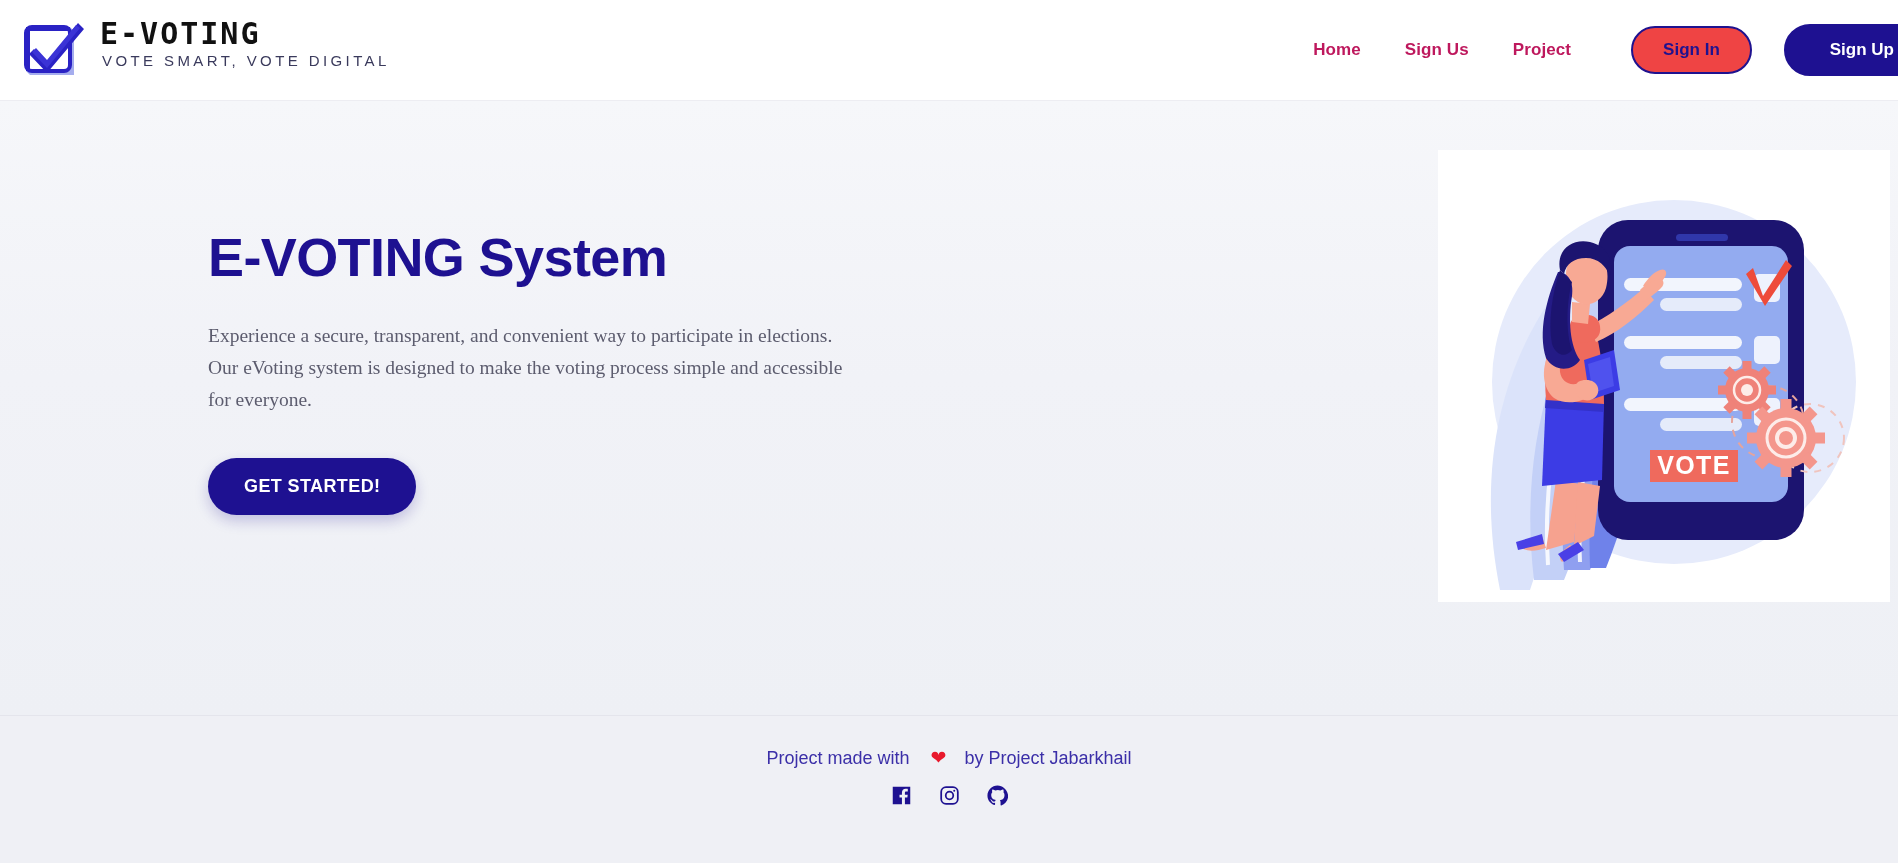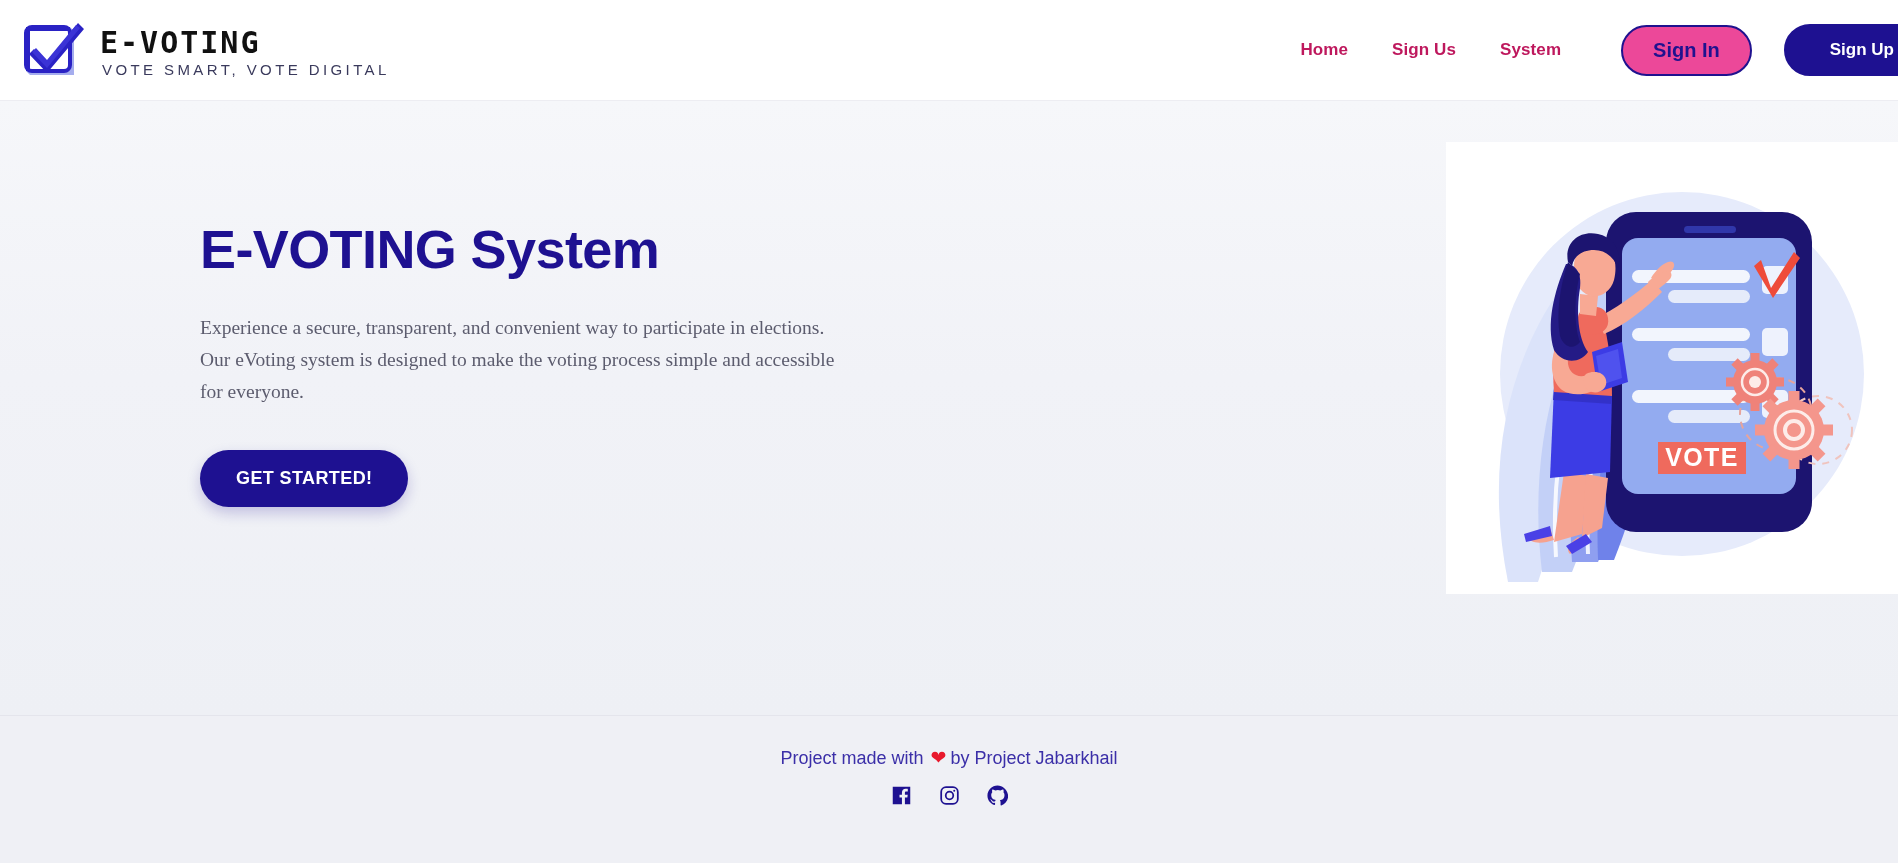--- a/index.html
+++ b/index.html
@@ -34,21 +34,20 @@
     align-items: center;
     justify-content: space-between;
     padding: 0 0 0 10px;
     position: relative;
     z-index: 30;
     flex: 0 0 100px;
   }
 
   .brand {
     display: flex;
-    align-items: center;
     gap: 14px;
     padding-left: 2px;
   }
 
   .brand-mark {
     width: 74px;
     height: 70px;
     position: relative;
     flex: 0 0 auto;
   }
@@ -91,24 +90,24 @@
     color: #be185d;
     text-decoration: none;
     padding: 8px 22px;
     letter-spacing: 0.1px;
     white-space: nowrap;
     cursor: pointer;
   }
 
   .btn-signin {
     margin-left: 38px;
-    font-size: 20px;
+    font-size: 17px;
     font-weight: 700;
     color: #1f128f;
-    background: #ec4899;
+    background: #ef4444;
     border: 2px solid #1f128f;
     border-radius: 999px;
     padding: 12px 30px;
     cursor: pointer;
     font-family: "Liberation Sans", sans-serif;
     white-space: nowrap;
   }
 
   .btn-signup {
     margin-left: 32px;
@@ -125,21 +124,21 @@
     white-space: nowrap;
   }
 
   
   .hero {
     flex: 1 1 auto;
     position: relative;
     background: linear-gradient(180deg, #f6f7fa 0%, #f1f2f7 45%, #eef0f5 100%);
     display: flex;
     align-items: flex-start;
-    padding: 0;
+    padding: 8px;
     border-top: 1px solid #ededf2;
     overflow: hidden;
   }
 
   .hero-inner {
     width: 100%;
     height: 615px;
     display: flex;
     align-items: flex-start;
   }
@@ -213,21 +212,21 @@
     align-items: center;
     justify-content: flex-start;
     padding-top: 32px;
   }
 
   .footer-text {
     font-size: 18px;
     color: #3b2fa8;
     display: flex;
     align-items: center;
-    gap: 0px;
+    gap: 14px;
     line-height: 1;
   }
 
   .footer-heart {
     color: #e8192c;
     font-size: 19px;
     padding: 0 4px 0 7px;
     line-height: 1;
   }
 
@@ -268,21 +267,21 @@
       </div>
       <div class="brand-text">
         <div class="brand-name">E-VOTING</div>
         <div class="brand-tag">VOTE SMART, VOTE DIGITAL</div>
       </div>
     </div>
 
     <nav class="nav">
       <a class="nav-link">Home</a>
       <a class="nav-link">Sign Us</a>
-      <a class="nav-link">System</a>
+      <a class="nav-link">Project</a>
       <button class="btn-signin">Sign In</button>
       <button class="btn-signup">Sign Up</button>
     </nav>
 
   </header>
 
   <section class="hero">
     <div class="hero-inner">
 
       <div class="hero-left">

